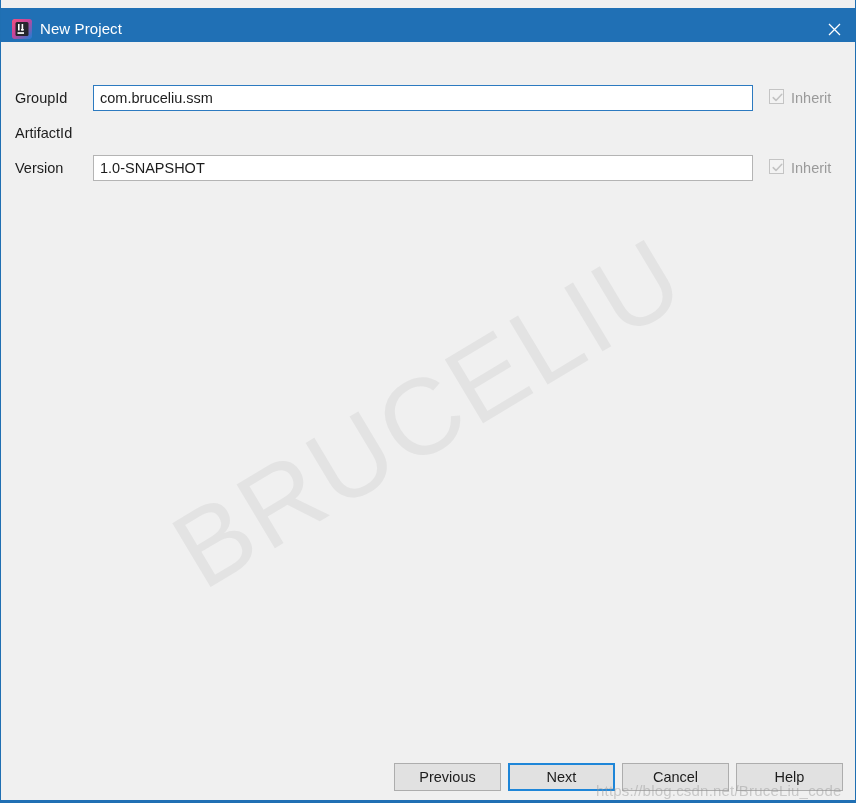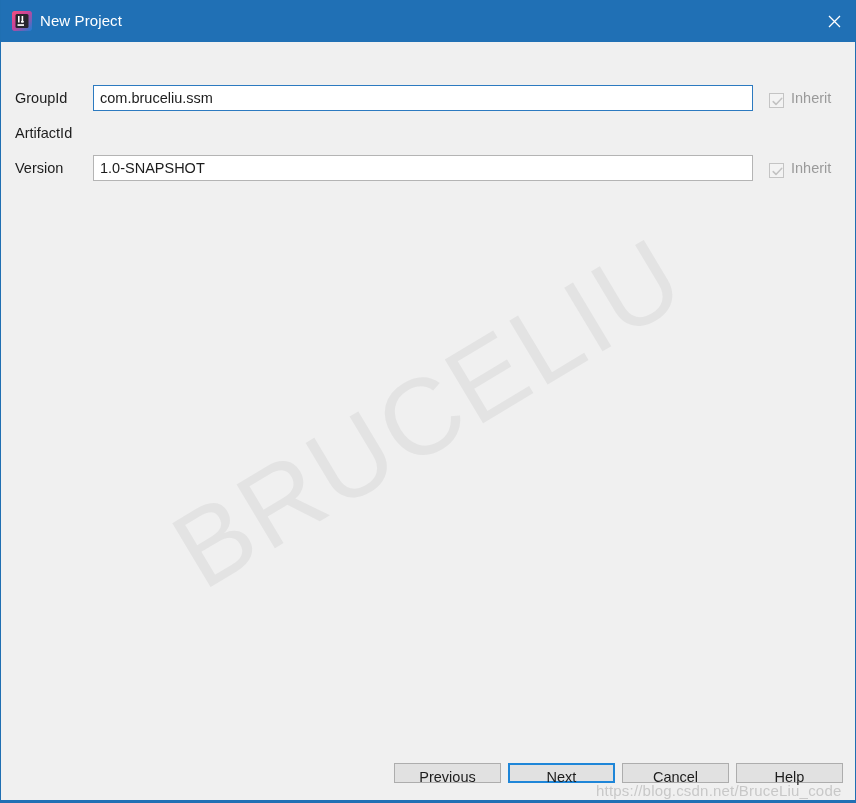--- a/index.html
+++ b/index.html
@@ -19,21 +19,21 @@
     box-sizing: border-box;
     background: #f0f0f0;
     border: 1px solid #1f6fb2;
     border-top: none;
     overflow: hidden;
   }
 
   
   .titlebar {
     position: absolute;
-    left: 0; top: 0;
+    left: 0; top: 8px;
     width: 856px;
     height: 42px;
     background: #2070b5;
     display: flex;
     align-items: center;
   }
   .app-icon {
     position: absolute;
     left: 11px; top: 11px;
     width: 20px;
@@ -117,21 +117,21 @@
     border: 1px solid #2c7ac0;
   }
 
   
   .inherit-group {
     position: absolute;
     left: 768px;
     top: 4px;
     height: 19px;
     display: flex;
-    align-items: flex-end;
+    align-items: flex-start;
     gap: 7px;
   }
   .checkbox {
     position: relative;
     width: 15px;
     height: 15px;
     box-sizing: border-box;
     background: #f3f3f3;
     border: 1px solid #c4c4c4;
     flex: 0 0 auto;
@@ -177,21 +177,21 @@
   .button-bar {
     position: absolute;
     left: 0;
     bottom: 10px;
     width: 854px;
     height: 28px;
   }
   .btn {
     position: absolute;
     top: 0;
-    height: 20px;
+    height: 28px;
     box-sizing: border-box;
     background: #e1e1e1;
     border: 1px solid #adadad;
     font-family: "Liberation Sans", sans-serif;
     font-size: 14.5px;
     color: #1c1c1c;
     text-align: center;
     line-height: 26px;
     cursor: default;
     padding: 0;

